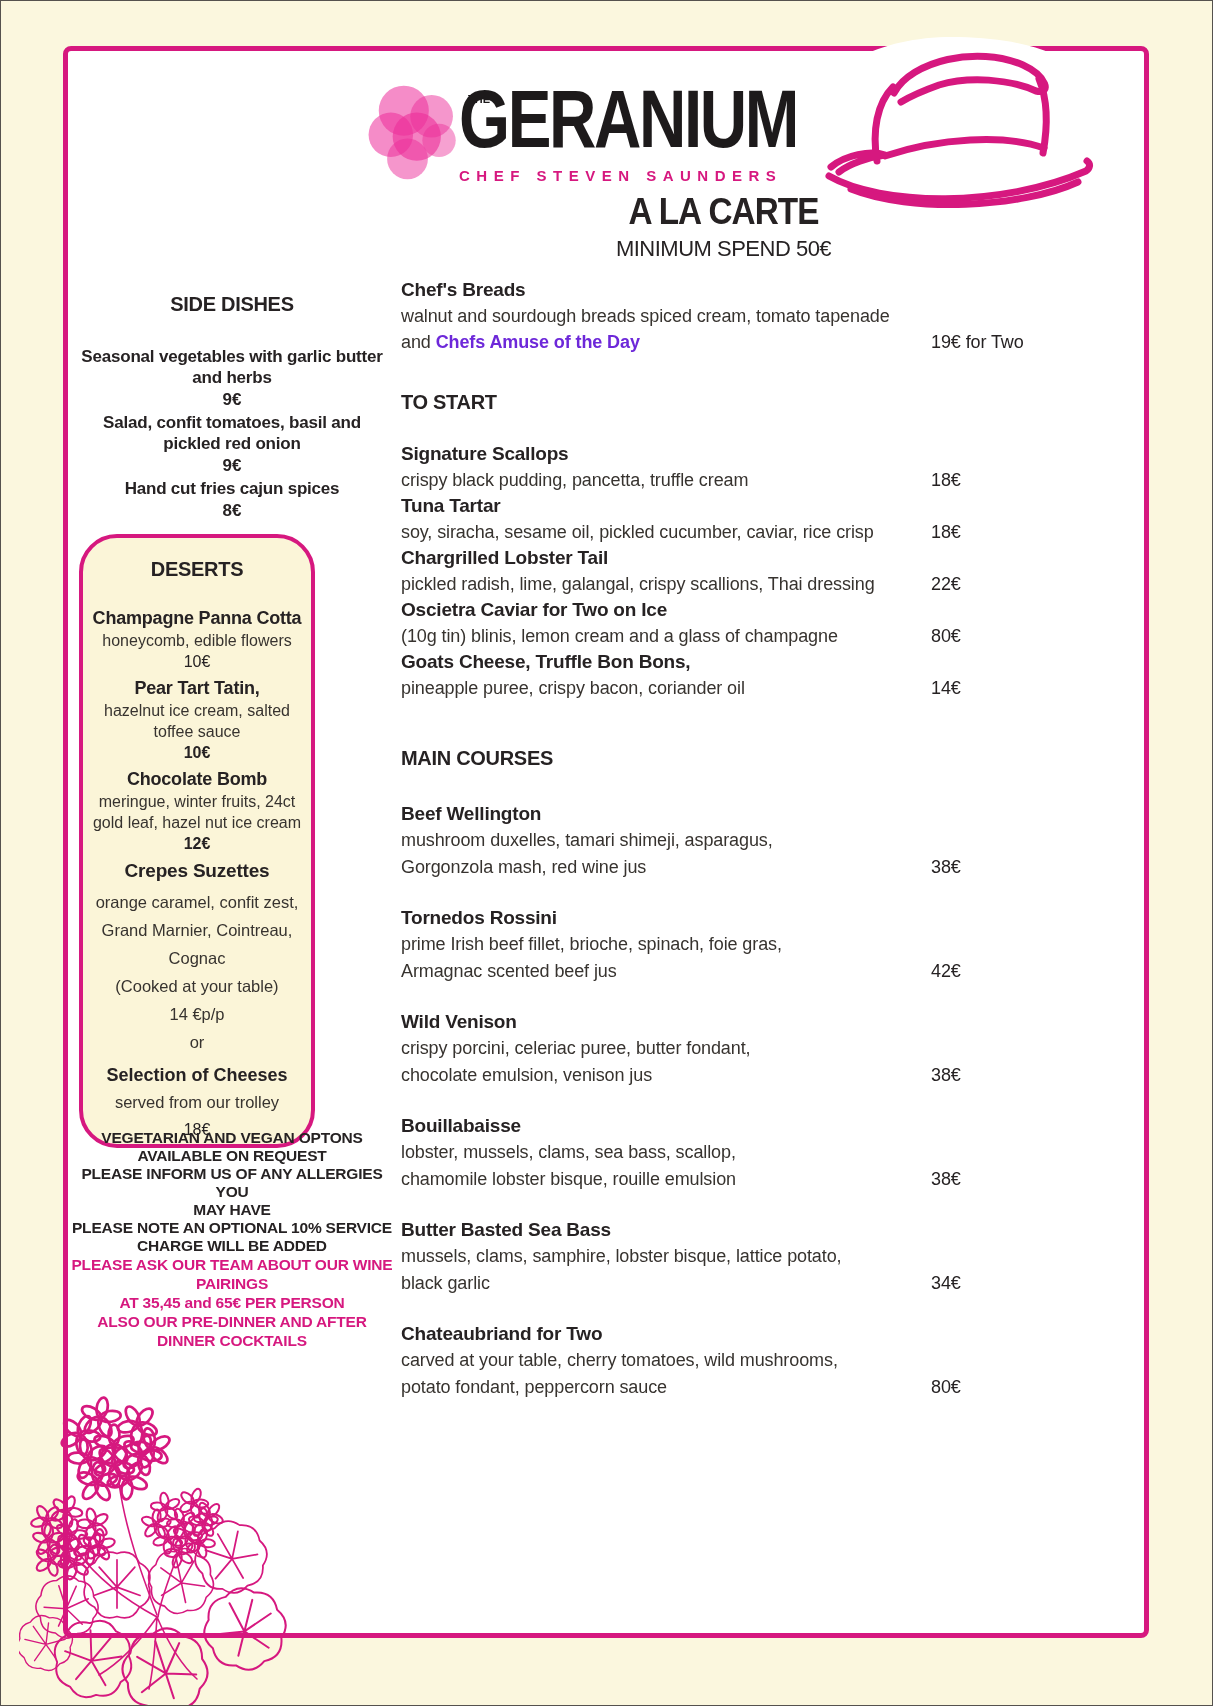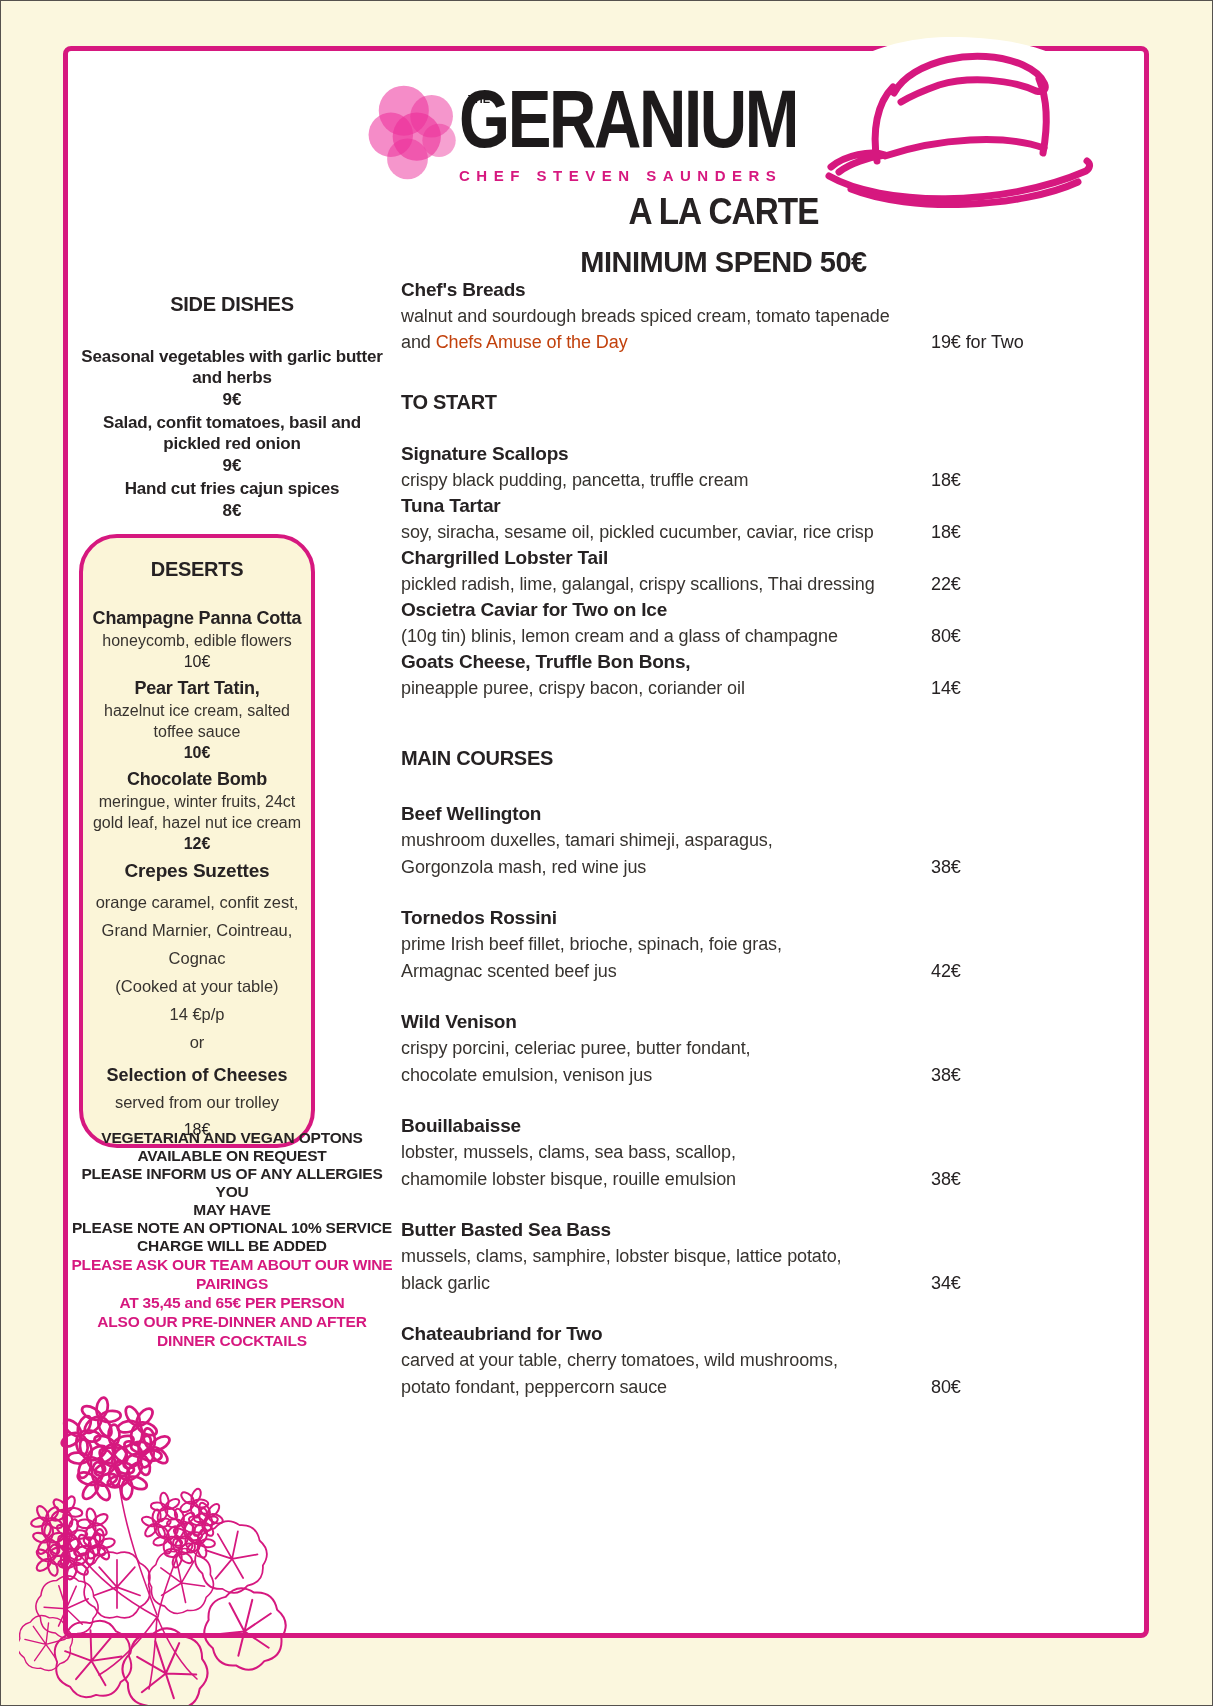--- a/index.html
+++ b/index.html
@@ -26,21 +26,21 @@
   .brand-name{
     font-size:82px;font-weight:800;letter-spacing:-3px;line-height:72px;color:#1d1a1b;
     transform:scaleX(.80);transform-origin:left top;white-space:nowrap;
   }
   .brand-tagline{font-size:15px;font-weight:bold;letter-spacing:6.5px;color:#d6187f;margin-top:12px;white-space:nowrap;}
   
   .hat{position:absolute;left:788px;top:28px;z-index:3;}
   
   .title-block{position:absolute;left:400px;top:190px;width:645px;text-align:center;z-index:2;}
   .page-title{font-size:37px;font-weight:800;letter-spacing:-1px;transform:scaleX(.9);transform-origin:center;color:#262223;}
-  .minimum-spend{font-size:29px;font-weight:700;letter-spacing:-0.5px;margin-top:13px;color:#262223;}
+  .minimum-spend{font-size:22px;font-weight:400;letter-spacing:-0.5px;margin-top:3px;color:#262223;}
   
   .side-dishes{position:absolute;left:80px;top:292px;width:302px;text-align:center;}
   .side-heading{font-size:20px;font-weight:800;letter-spacing:-0.3px;margin-bottom:30px;}
   .side-item-name{font-size:17px;font-weight:bold;line-height:21px;letter-spacing:-0.2px;}
   .side-item-price{font-size:17px;font-weight:bold;line-height:24px;}
   .desserts-box{
     position:absolute;left:78px;top:533px;width:236px;height:614px;box-sizing:border-box;
     background:#fbf5d8;border:4px solid #d6187f;border-radius:38px;
     text-align:center;padding:20px 6px 0 6px;
   }
@@ -221,21 +221,21 @@
         <use href="#leaf" transform="translate(26,290) scale(0.85) rotate(-35)"></use>
       </g>
     </svg>
   </div>
 
   <div class="main-col">
     <div>
       <div class="mi-name">Chef's Breads</div>
       <div class="mi-line">walnut and sourdough breads spiced cream, tomato tapenade</div>
       <div class="mi-line">
-        <span>and </span><span style="font-weight:normal;color:#c2410c;">Chefs Amuse of the Day</span>
+        <span>and </span><span style="font-weight:bold;color:#6d28d9;">Chefs Amuse of the Day</span>
         <span class="price">19€ for Two</span>
       </div>
     </div>
 
     <div class="section-heading">TO START</div>
 
     <div class="start-item">
       <div class="mi-name">Signature Scallops</div>
       <div class="mi-line"><span>crispy black pudding, pancetta, truffle cream</span><span class="price">18€</span></div>
     </div>

